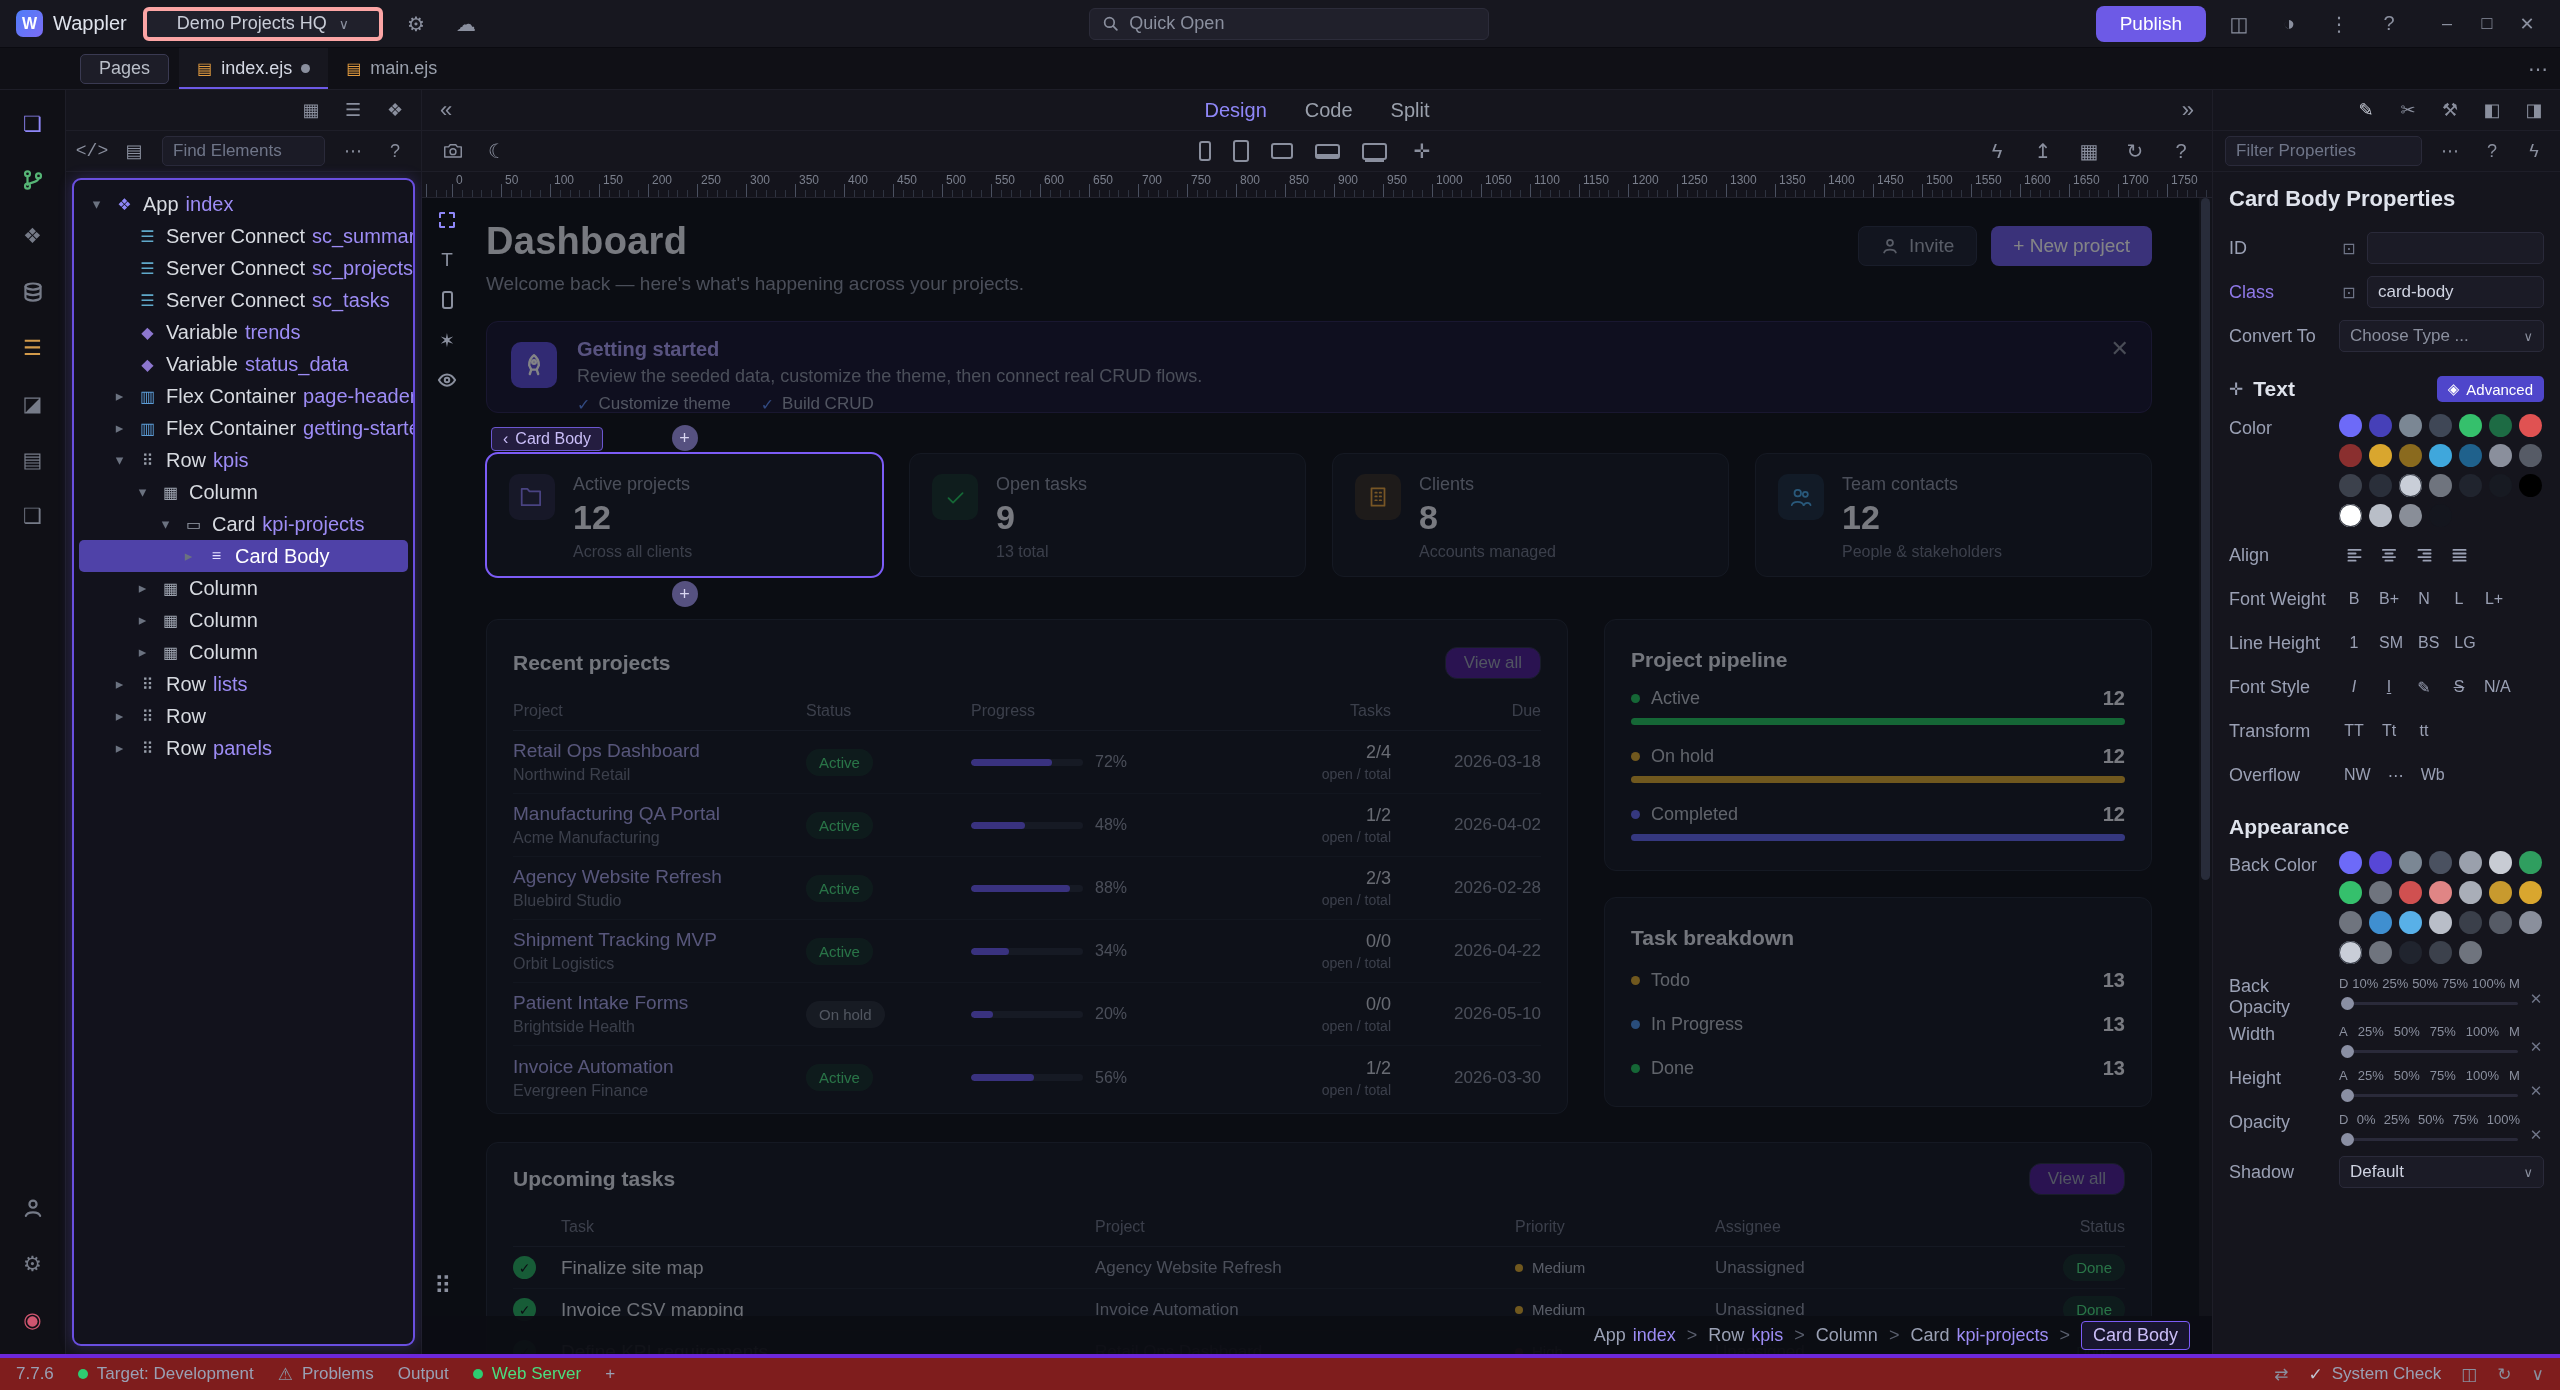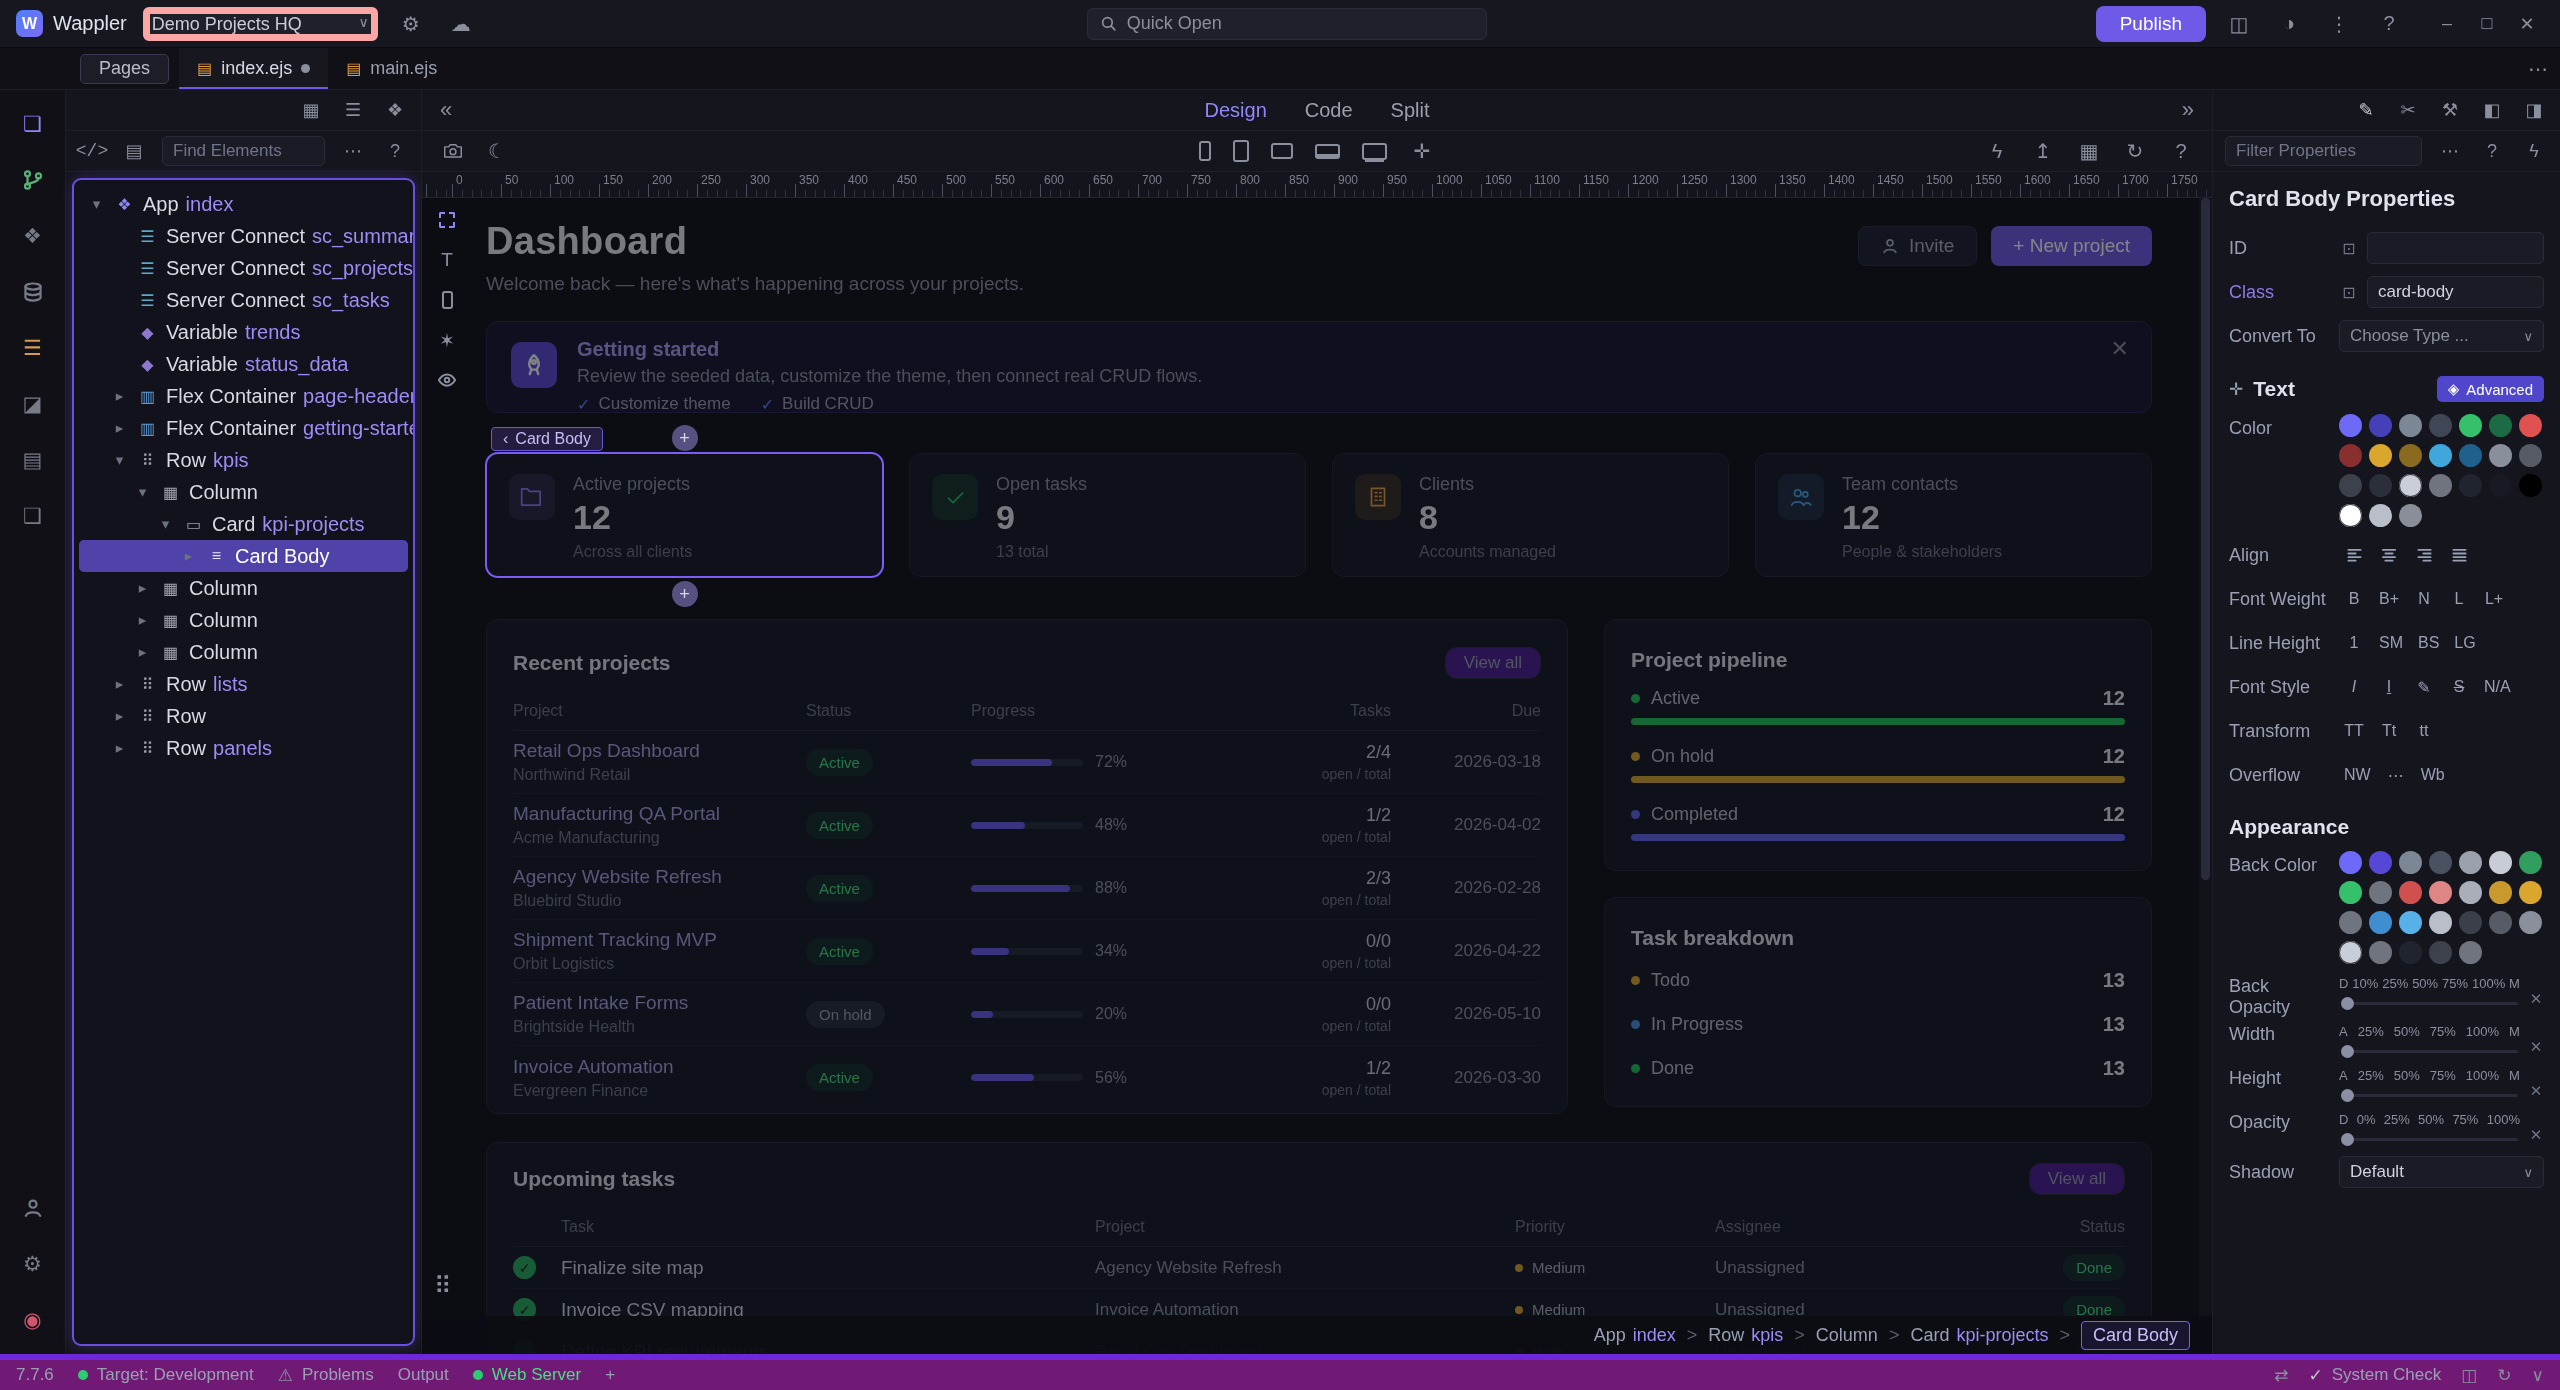--- a/index.html
+++ b/index.html
@@ -6,21 +6,21 @@
 html,body{width:2560px;height:1390px;overflow:hidden;background:#0d0d13;color:#c9cdd8;
  font-family:"Liberation Sans",sans-serif;font-size:19px}
 svg{display:block}
 .icon-svg{stroke:currentColor;fill:none;stroke-width:1.6;stroke-linecap:round;stroke-linejoin:round}
 
 
 .titlebar{height:48px;background:#17171f;display:flex;align-items:center;padding:0 16px;gap:16px;border-bottom:1px solid #0a0a10}
 .logo{display:flex;align-items:center;gap:10px}
 .logo-mark{width:27px;height:27px;border-radius:7px;background:linear-gradient(135deg,#4f7df9,#7c6cf4);display:flex;align-items:center;justify-content:center;color:#fff;font-weight:bold;font-size:16px}
 .logo-name{font-size:20px;color:#dfe3ec}
-.proj-select{display:flex;gap:12px;background:#20202b;border:7px solid #fca5a5;border-radius:6px;height:34px;padding:0 2px;font-size:18px;color:#c9cdd8;min-width:235px;justify-content:space-between}
+.proj-select{display:flex;align-items:center;gap:12px;background:#20202b;border:4px solid #fca5a5;border-radius:6px;height:34px;padding:0 30px;font-size:18px;color:#c9cdd8;min-width:235px;justify-content:space-between}
 .tb-icon{color:#8a8f9e;font-size:20px;width:34px;height:34px;display:flex;align-items:center;justify-content:center}
 .tb-center{flex:1;display:flex;justify-content:center}
 .quick-open{width:400px;height:32px;background:#20202b;border:1px solid #2c2c3a;border-radius:6px;display:flex;align-items:center;gap:10px;padding:0 12px;color:#8a8f9e}
 .quick-open input{background:none;border:none;outline:none;color:#c9cdd8;font-size:18px;flex:1}
 .quick-open input::placeholder{color:#8a8f9e}
 .publish-btn{background:#6d5ae6;color:#fff;font-size:19px;height:36px;padding:0 24px;border:none;border-radius:8px}
 .win-controls{display:flex;gap:6px;margin-left:8px}
 .win-controls .tb-icon{font-size:18px}
 
 
@@ -199,21 +199,21 @@
 .optbtn.i-underline{text-decoration:underline}
 .optbtn svg{width:17px;height:15px;fill:currentColor;stroke:none}
 .slider-row{align-items:flex-start;padding-top:6px}
 .slider-col{flex:1}
 .ticks{display:flex;justify-content:space-between;font-size:13px;color:#8a8f9e}
 .track{position:relative;height:3px;background:#2a2a3a;border-radius:2px;margin:11px 2px 8px}
 .thumb{position:absolute;left:0;top:-5px;width:13px;height:13px;border-radius:50%;background:#8a8fa3}
 .clear-x{color:#6f7588;font-size:15px;margin-top:14px;width:16px;text-align:center}
 
 
-.statusbar{height:36px;background:#701a75;border-top:6px solid #6d28d9;display:flex;align-items:center;padding:0 16px;gap:24px;font-size:17px;color:#9aa0b4}
+.statusbar{height:36px;background:#7f1d1d;border-top:4px solid #6d28d9;display:flex;align-items:center;padding:0 16px;gap:24px;font-size:17px;color:#9aa0b4}
 .sb-item{display:flex;align-items:center;gap:9px}
 .sdot{width:10px;height:10px;border-radius:50%;background:#2ecc71}
 .webserver{color:#4ade80}
 .sb-right{margin-left:auto;display:flex;align-items:center;gap:20px}
 .sb-icon{color:#8a8f9e;font-size:17px}
 .sb-check{color:#bfc4d0}
 </style>
 </head>
 <body>
 

